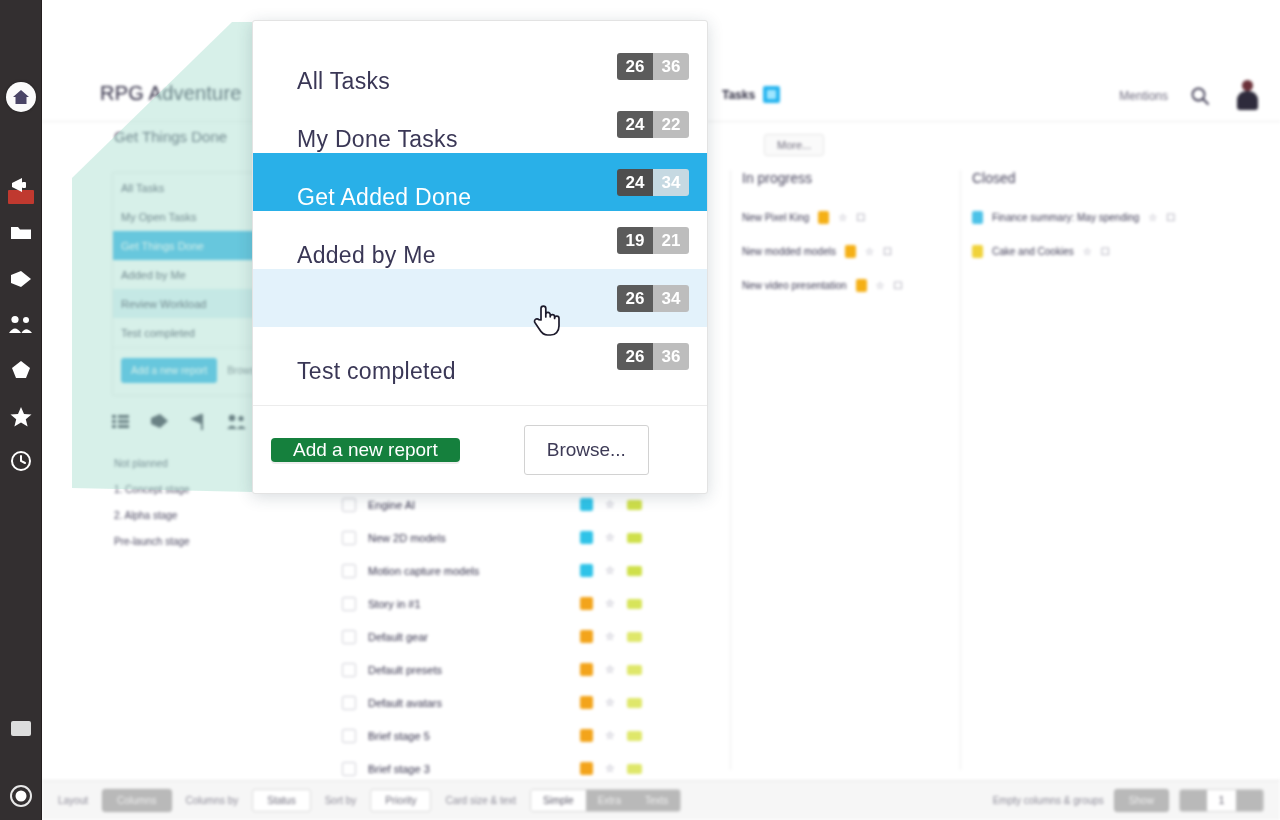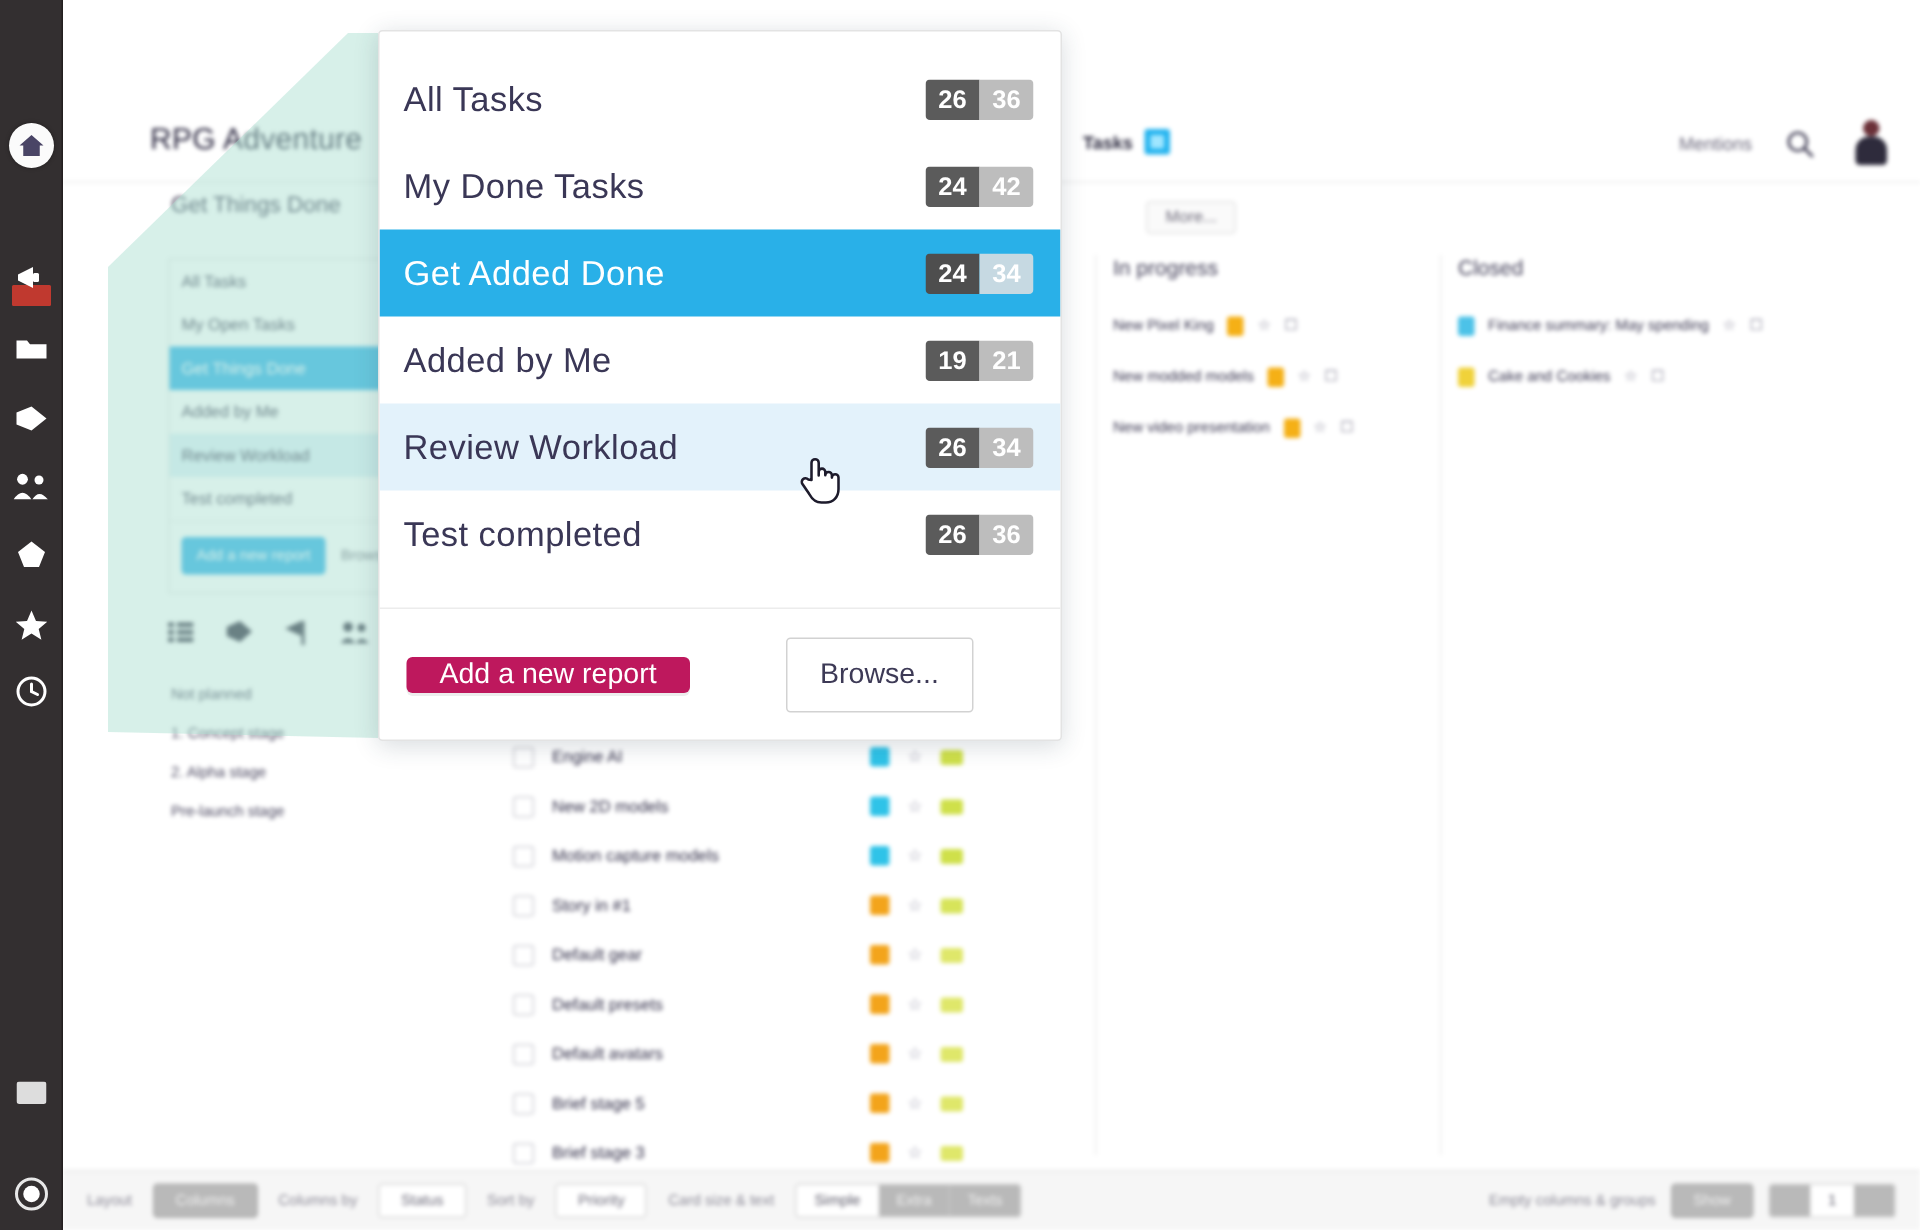--- a/index.html
+++ b/index.html
@@ -182,22 +182,22 @@
     background: #ffffff;
     border: 1px solid #e3e3e3;
     border-radius: 3px;
     box-shadow: 0 3px 16px rgba(40,60,80,.18);
     z-index: 10;
     overflow: hidden;
   }
   .pp-list { padding: 16px 0 6px 0; }
   .pp-row {
     position: relative; height: 58px;
-    display: flex; align-items: center;
-    padding: 0 18px 0 16px;
+    display: flex; align-items: flex-end;
+    padding: 0 18px 0 44px;
   }
   .pp-row.sel { background: #29b0e8; }
   .pp-row.hov { background: #e3f2fb; }
   .pp-label {
     font-size: 23px; color: #3a3756; letter-spacing: .3px;
   }
   .pp-row.sel .pp-label { color: #ffffff; }
   .pp-badge {
     position: absolute; right: 18px; top: 16px;
     display: flex; height: 27px; border-radius: 3px; overflow: hidden;
@@ -211,21 +211,21 @@
   .pp-badge i.l { background: #bdbdbd; }
   .pp-row.sel .pp-badge i.d { background: #4e4e4e; }
   .pp-row.sel .pp-badge i.l { background: #c6d9e2; }
 
   .pp-foot {
     position: absolute; left: 0; right: 0; bottom: 0; height: 88px;
     border-top: 1px solid #ececec;
     display: flex; align-items: center; padding: 0 18px; gap: 64px;
   }
   .pp-add {
-    background: #be185d; color: #ffffff; border: none;
+    background: #15803d; color: #ffffff; border: none;
     font-family: inherit; font-size: 19px;
     padding: 1px 22px; border-radius: 4px; cursor: pointer;
     box-shadow: 0 2px 0 rgba(0,0,0,.07);
   }
   .pp-browse {
     background: #ffffff; color: #3d3a56; border: 1px solid #d2d2d2;
     font-family: inherit; font-size: 19px;
     padding: 13px 22px; border-radius: 3px; cursor: pointer;
   }
 
@@ -570,42 +570,41 @@
         <span class="pp-badge">
           <i class="d">26</i>
           <i class="l">36</i>
         </span>
       </div>
 
       <div class="pp-row">
         <span class="pp-label">My Done Tasks</span>
         <span class="pp-badge">
           <i class="d">24</i>
-          <i class="l">42</i>
+          <i class="l">22</i>
         </span>
       </div>
 
       <div class="pp-row sel">
         <span class="pp-label">Get Added Done</span>
         <span class="pp-badge">
           <i class="d">24</i>
           <i class="l">34</i>
         </span>
       </div>
 
       <div class="pp-row">
         <span class="pp-label">Added by Me</span>
         <span class="pp-badge">
           <i class="d">19</i>
           <i class="l">21</i>
         </span>
       </div>
 
       <div class="pp-row hov">
-        <span class="pp-label">Review Workload</span>
         <span class="pp-badge">
           <i class="d">26</i>
           <i class="l">34</i>
         </span>
       </div>
 
       <div class="pp-row">
         <span class="pp-label">Test completed</span>
         <span class="pp-badge">
           <i class="d">26</i>

